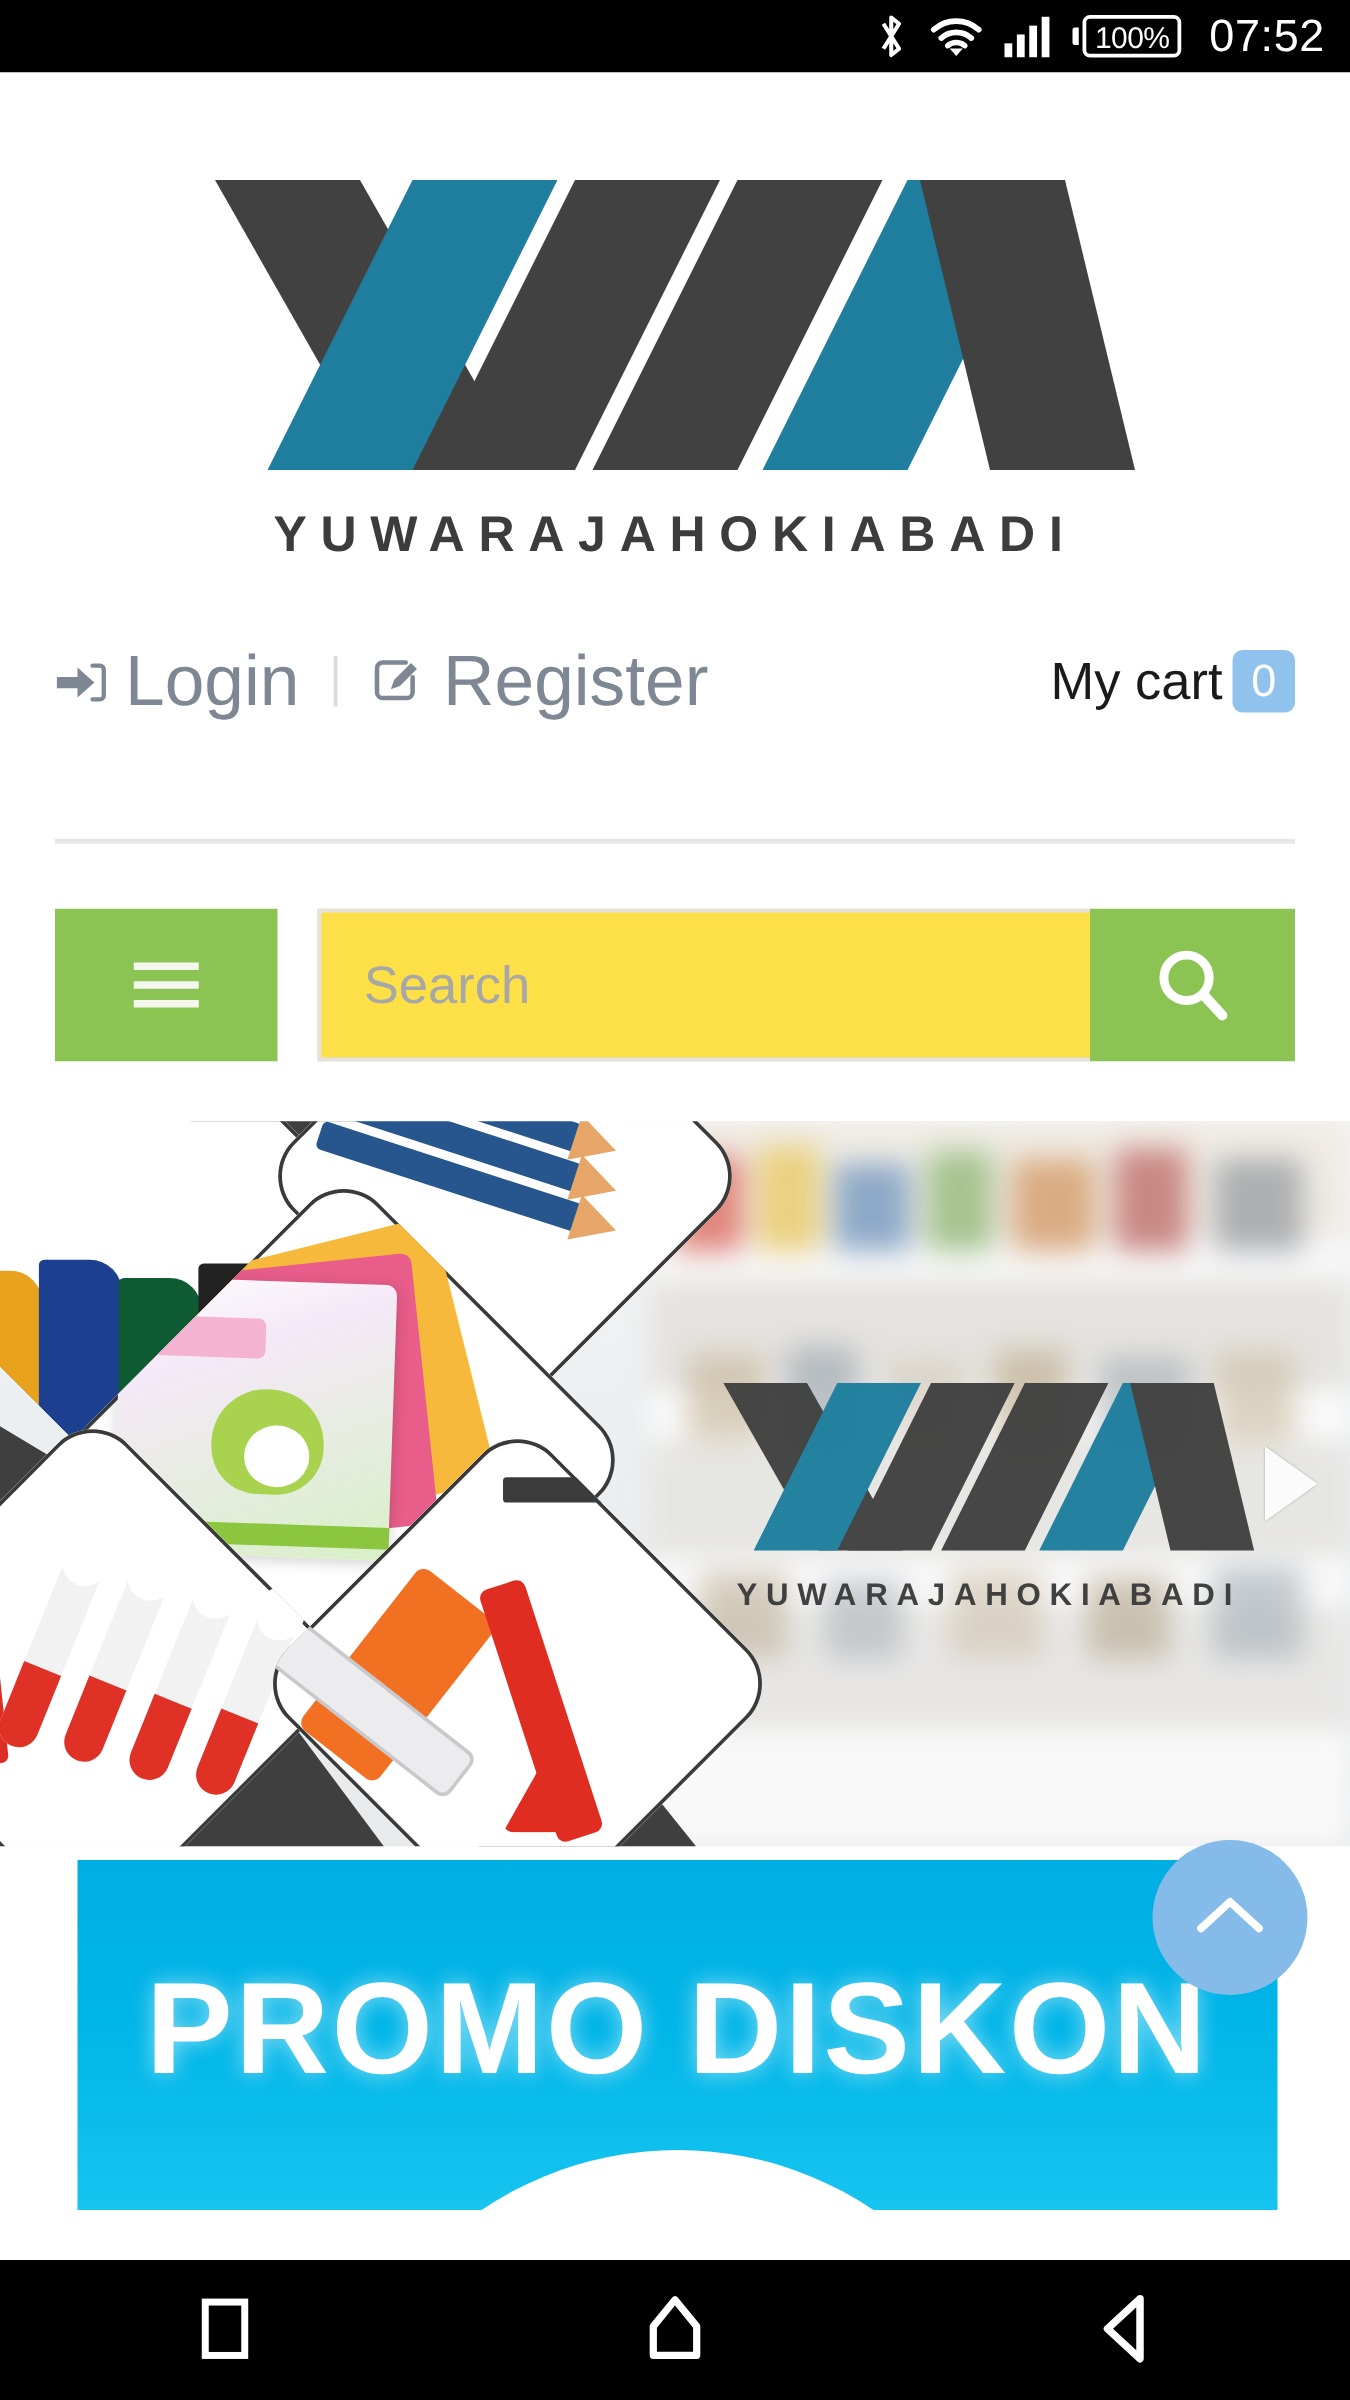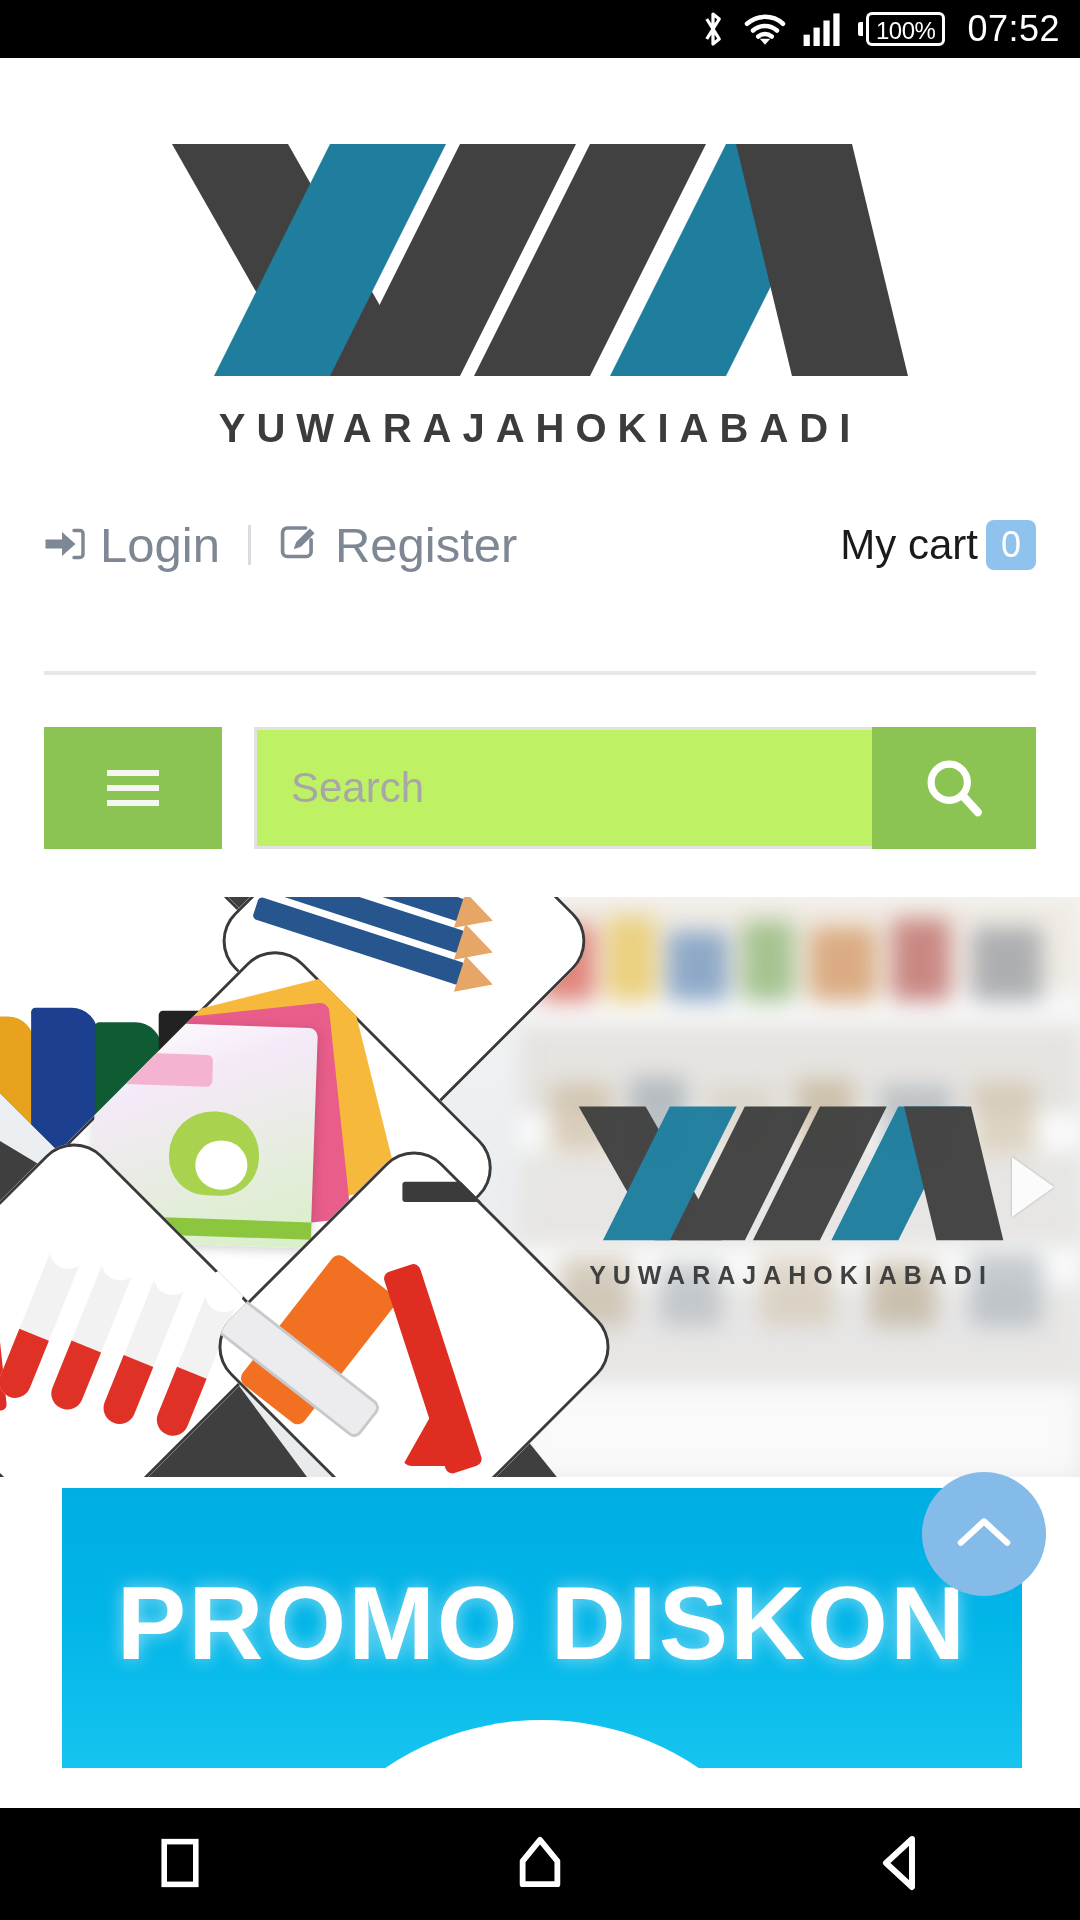--- a/index.html
+++ b/index.html
@@ -51,21 +51,21 @@
 
   
   .account-row{
     display:flex; align-items:center; justify-content:space-between;
     padding:28px 44px 0 44px;
     height:120px;
   }
   .account-left{ display:flex; align-items:center; }
   .acct-link{
     display:flex; align-items:center; gap:14px;
-    color:#7e8794; font-size:49px; font-weight:400;
+    color:#7e8794; font-size:57px; font-weight:400;
     text-decoration:none;
   }
   .acct-divider{
     width:3px; height:40px; background:#d8dce1; margin:0 28px;
   }
   .cart{
     display:flex; align-items:center; gap:8px;
   }
   .cart-label{ font-size:42px; color:#1a1a1a; }
   .cart-badge{
@@ -88,21 +88,21 @@
     height:122px;
   }
   .menu-btn{
     width:178px; background:#8cc454;
     display:flex; align-items:center; justify-content:center;
     border:none; cursor:pointer;
   }
   .hamburger{ display:flex; flex-direction:column; gap:9px; }
   .hamburger span{ display:block; width:52px; height:6px; background:#f4f7ee; }
   .search-input-wrap{
-    flex:1; background:#bef264; border:3px solid #e2e2e2; border-right:none;
+    flex:1; background:#fde047; border:3px solid #e2e2e2; border-right:none;
     margin-left:32px; display:flex; align-items:center;
   }
   .search-input{
     width:100%; height:100%; border:none; outline:none;
     font-family:"Liberation Sans", sans-serif;
     font-size:42px; color:#5c5c5c; padding:0 34px; background:transparent;
   }
   .search-input::placeholder{ color:#a7a7a7; }
   .search-btn{
     width:164px; background:#8cc454; border:none; cursor:pointer;

